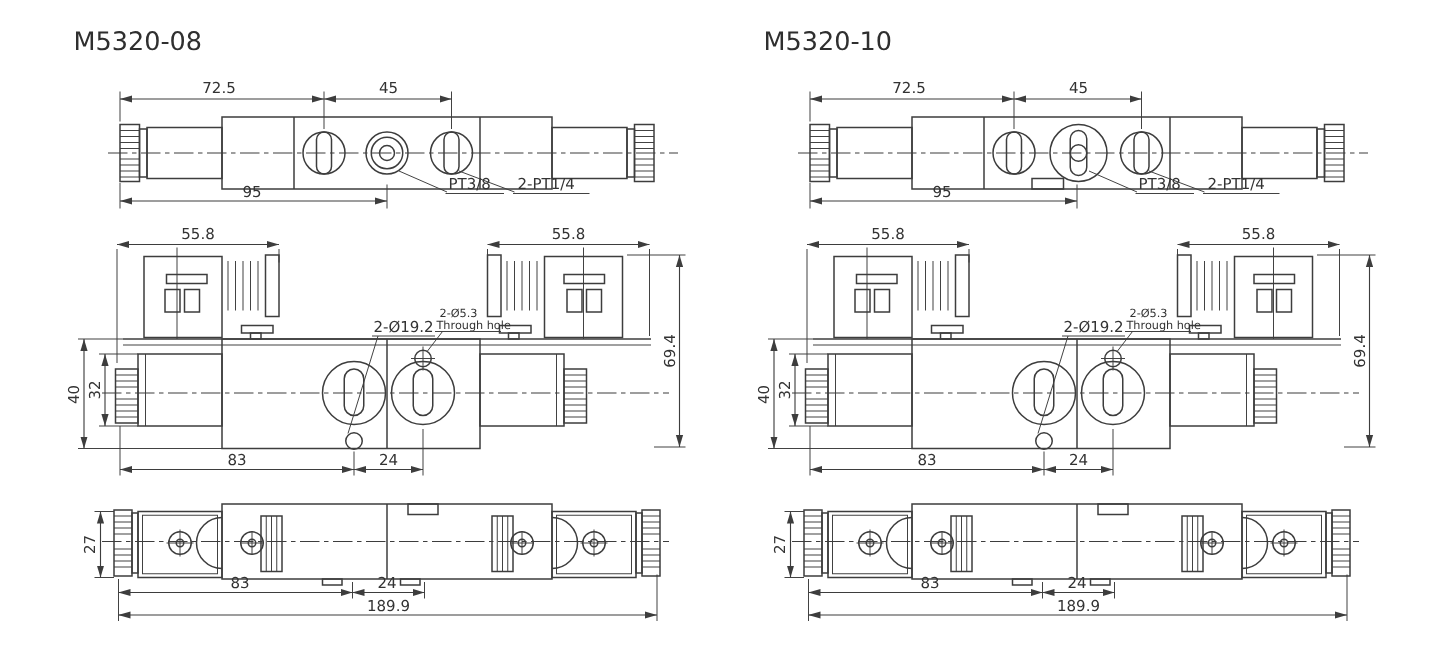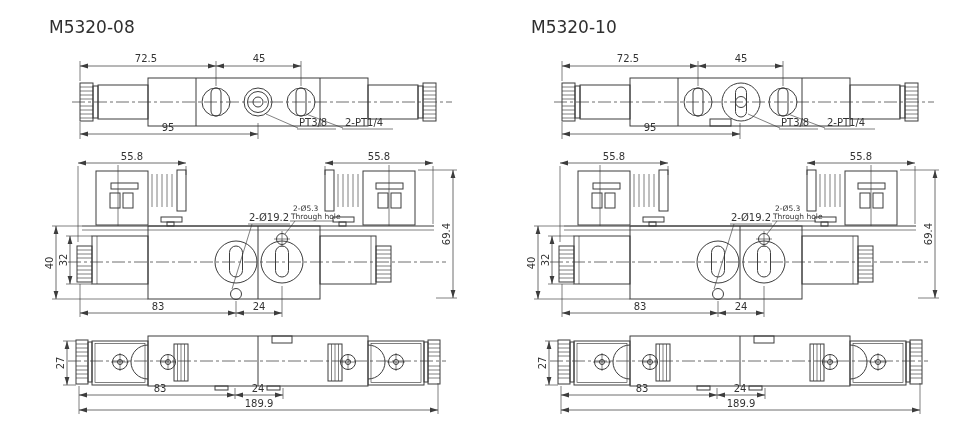--- a/index.html
+++ b/index.html
@@ -1,20 +1,20 @@
 <!DOCTYPE html>
 <html><head>
 <meta charset="utf-8">
 <style>
   html,body{margin:0;padding:0}
   body{background:#ffffff;font-family:"DejaVu Sans",sans-serif}
   .canvas{position:relative;width:958px;height:444px;background:#fff;overflow:hidden}
   .drawing{position:absolute;top:0;height:313px}
   .d0{left:0;width:479px}
-  .d1{left:482px;width:476px}
+  .d1{left:460px;width:476px}
   svg.dwg line, svg.dwg path, svg.dwg circle, svg.dwg rect{
     fill:none;stroke:#3d3d3d;stroke-width:1;stroke-linecap:butt;stroke-linejoin:miter}
   svg.dwg .thin{stroke-width:0.65}
   svg.dwg .dimln{stroke-width:0.75}
   svg.dwg .cl{stroke-width:0.75;stroke-dasharray:13 3 3 3}
   svg.dwg .bullet{stroke:none}
   svg.dwg text{stroke:none;fill:#333;font-family:"DejaVu Sans",sans-serif;font-size:10px}
   svg.dwg text.title{font-size:17px;fill:#2f2f2f}
   svg.dwg text.small{font-size:7.5px}
   .v08 .only-10{display:none}

